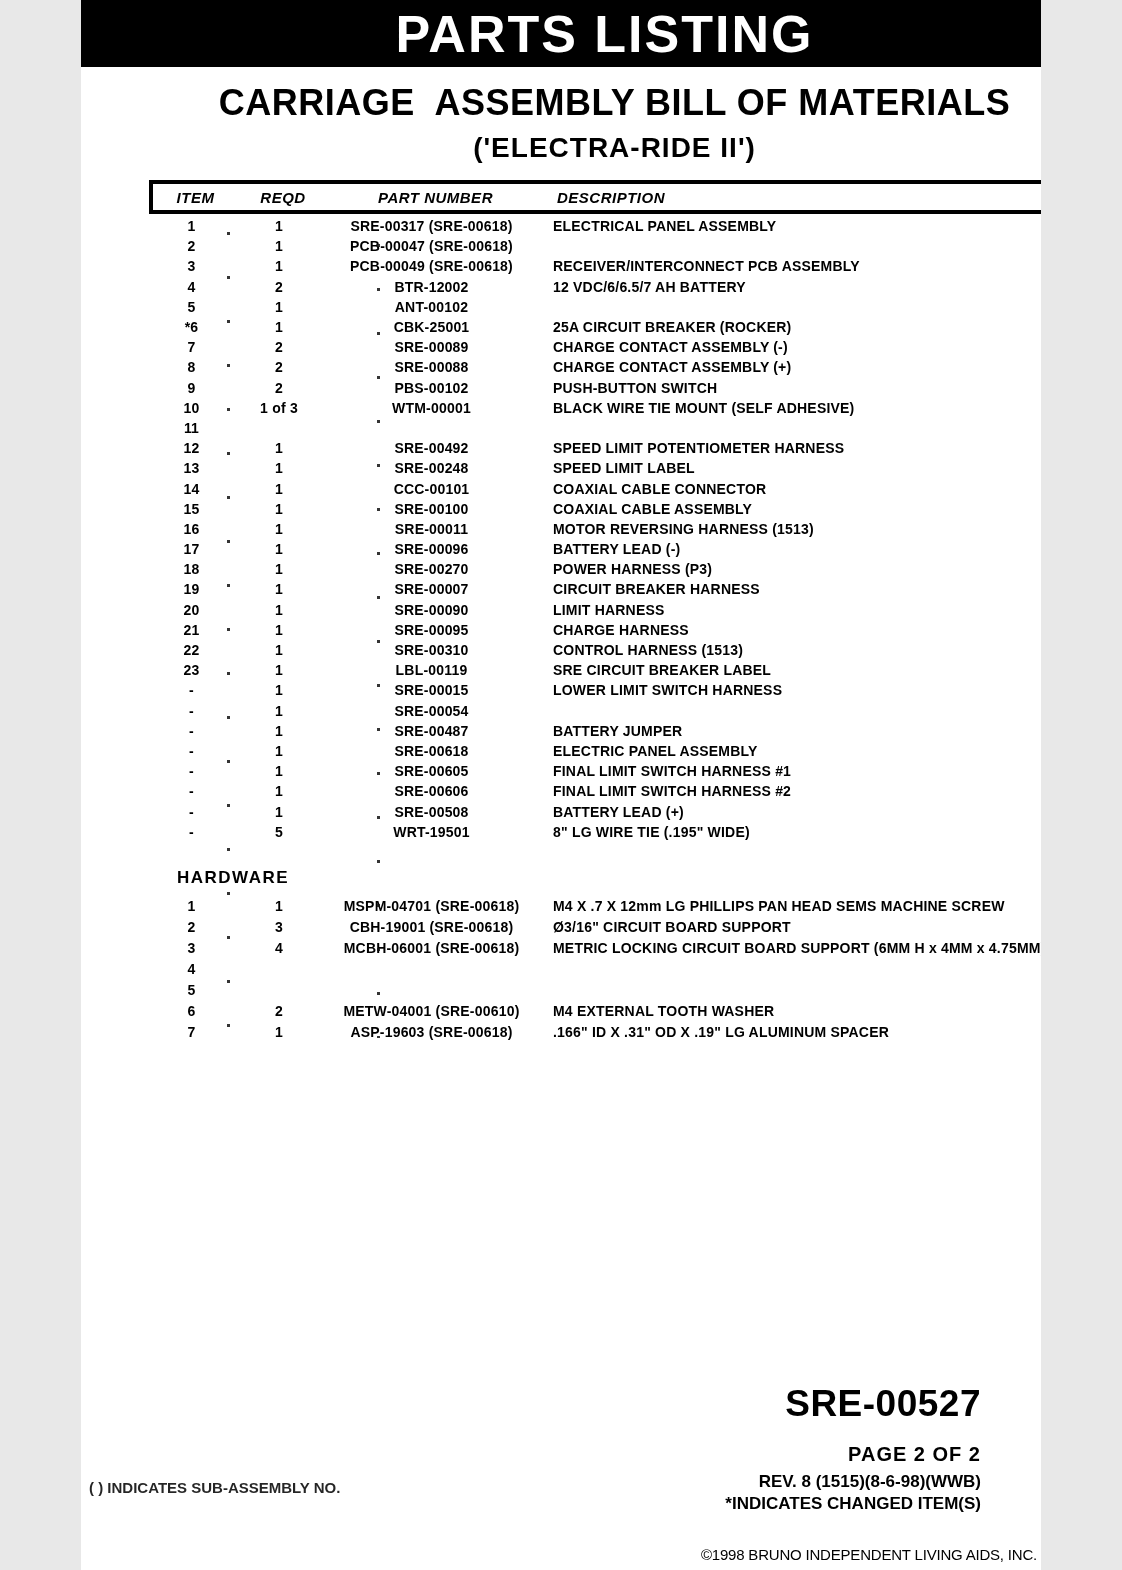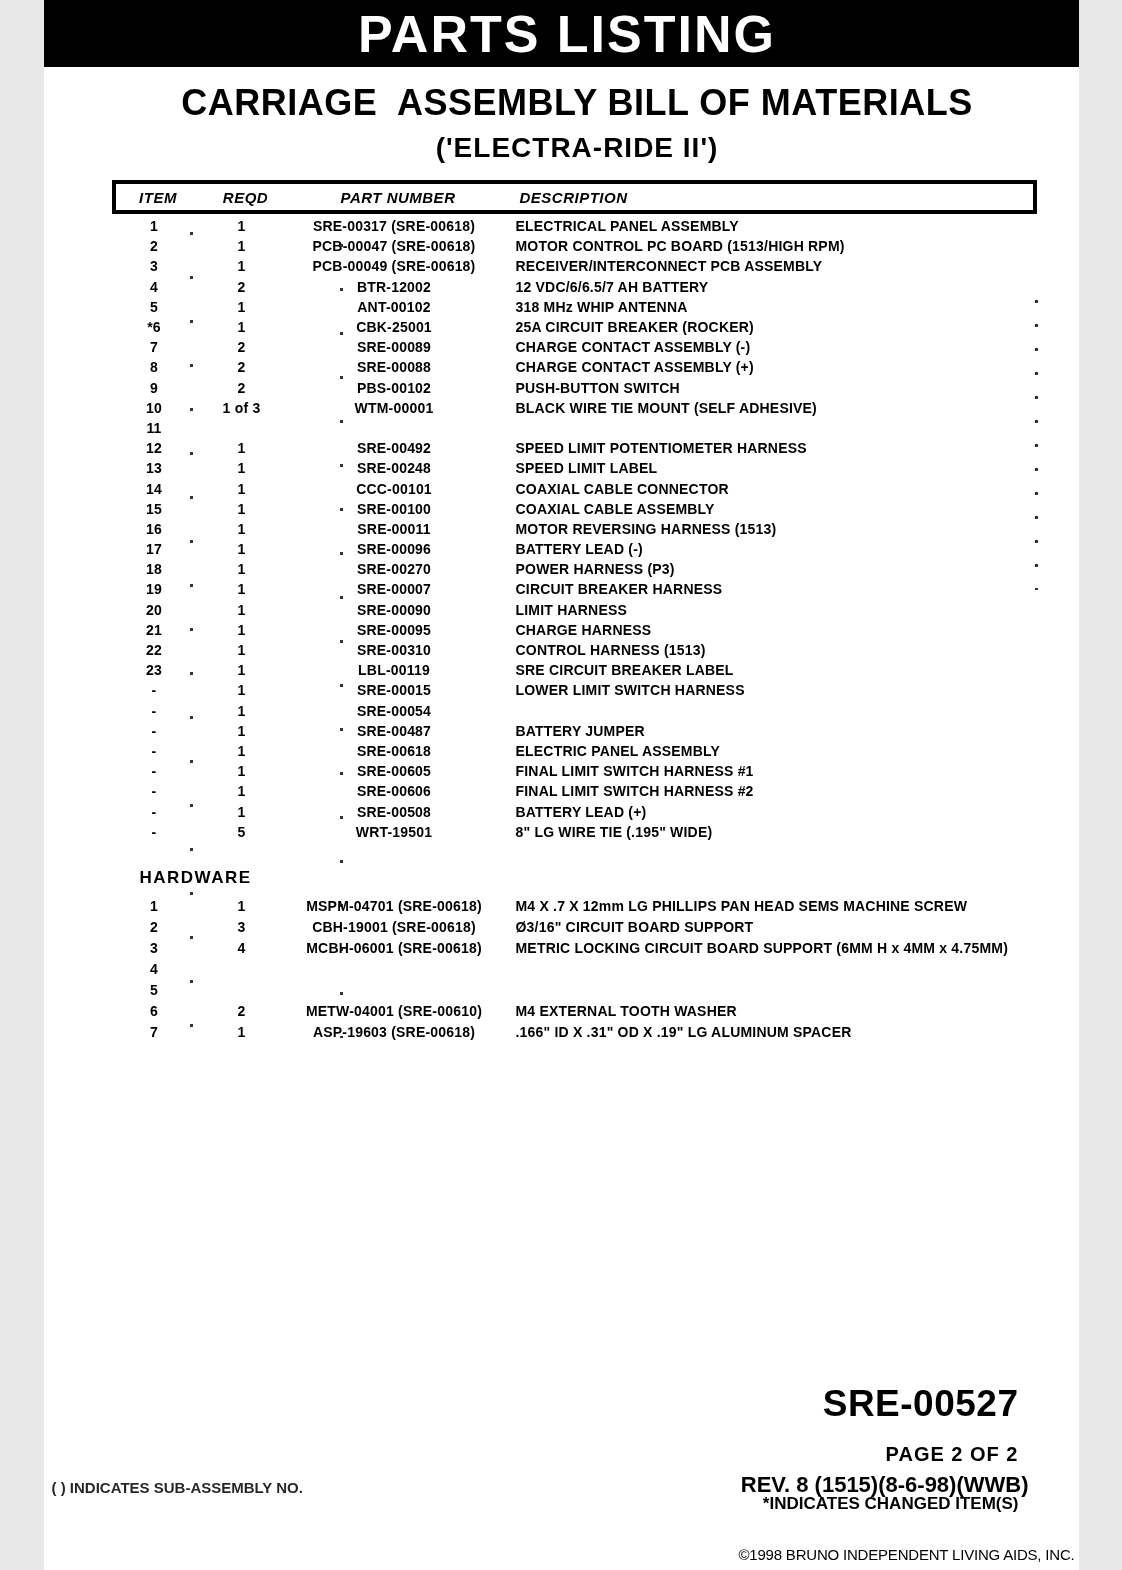--- a/index.html
+++ b/index.html
@@ -1,17 +1,17 @@
 <!DOCTYPE html>
 <html><head>
 <meta charset="utf-8">
 <style>
   html,body{margin:0;padding:0;background:#e8e8e8;}
   .page{
-    position:relative;width:1035px;height:1570px;background:#ffffff;
+    position:relative;width:960px;height:1570px;background:#ffffff;
     font-family:"Liberation Sans",sans-serif;color:#000;overflow:hidden;
     margin:0 auto;
   }
   
   .banner{
     position:absolute;left:0;top:0;width:1047px;height:67px;background:#000;
     display:flex;align-items:center;justify-content:center;
   }
   .banner-text{color:#fff;font-weight:bold;font-size:52px;letter-spacing:2px;}
   .page-num{position:absolute;right:12px;top:0px;font-size:38px;font-weight:bold;}
@@ -34,21 +34,21 @@
   .hw-heading{position:absolute;left:96px;top:868px;font-size:17px;font-weight:bold;letter-spacing:1.5px;}
   .hw{position:absolute;left:68px;top:895px;width:1010px;}
   .hw .trow{height:21px;}
   
   .dots{position:absolute;width:3px;opacity:.85;
     background:repeating-linear-gradient(to bottom,#111 0 3px,transparent 3px 44px);}
   .dots.fine{background:repeating-linear-gradient(to bottom,#111 0 3px,transparent 3px 24px);}
   
   .doc-number{position:absolute;right:60px;top:1383px;font-size:37px;font-weight:bold;letter-spacing:0.5px;}
   .page-of{position:absolute;right:60px;top:1443px;font-size:20px;font-weight:bold;letter-spacing:1px;}
-  .revision{position:absolute;right:50px;top:1472px;font-size:22px;font-weight:bold;}
+  .revision{position:absolute;right:60px;top:1472px;font-size:17px;font-weight:bold;}
   .changed-note{position:absolute;right:60px;top:1494px;font-size:17px;font-weight:bold;}
   .subassembly-note{position:absolute;left:8px;top:1479px;font-size:15px;font-weight:bold;opacity:.85;}
   .copyright{position:absolute;right:4px;top:1546px;font-size:15px;letter-spacing:-0.2px;}
 </style>
 </head>
 <body>
 
 <div class="page">
 
   <div class="banner">
@@ -70,39 +70,37 @@
         <div class="trow">
           <div class="cell col-item">1</div>
           <div class="cell col-reqd">1</div>
           <div class="cell col-part">SRE-00317 (SRE-00618)</div>
           <div class="cell col-desc">ELECTRICAL PANEL ASSEMBLY</div>
         </div>
         <div class="trow">
           <div class="cell col-item">2</div>
           <div class="cell col-reqd">1</div>
           <div class="cell col-part">PCB-00047 (SRE-00618)</div>
-          <div class="cell col-desc">MOTOR CONTROL PC BOARD (1513/HIGH RPM)</div>
         </div>
         <div class="trow">
           <div class="cell col-item">3</div>
           <div class="cell col-reqd">1</div>
           <div class="cell col-part">PCB-00049 (SRE-00618)</div>
           <div class="cell col-desc">RECEIVER/INTERCONNECT PCB ASSEMBLY</div>
         </div>
         <div class="trow">
           <div class="cell col-item">4</div>
           <div class="cell col-reqd">2</div>
           <div class="cell col-part">BTR-12002</div>
           <div class="cell col-desc">12 VDC/6/6.5/7 AH BATTERY</div>
         </div>
         <div class="trow">
           <div class="cell col-item">5</div>
           <div class="cell col-reqd">1</div>
           <div class="cell col-part">ANT-00102</div>
-          <div class="cell col-desc">318 MHz WHIP ANTENNA</div>
         </div>
         <div class="trow">
           <div class="cell col-item">*6</div>
           <div class="cell col-reqd">1</div>
           <div class="cell col-part">CBK-25001</div>
           <div class="cell col-desc">25A CIRCUIT BREAKER (ROCKER)</div>
         </div>
         <div class="trow">
           <div class="cell col-item">7</div>
           <div class="cell col-reqd">2</div>

